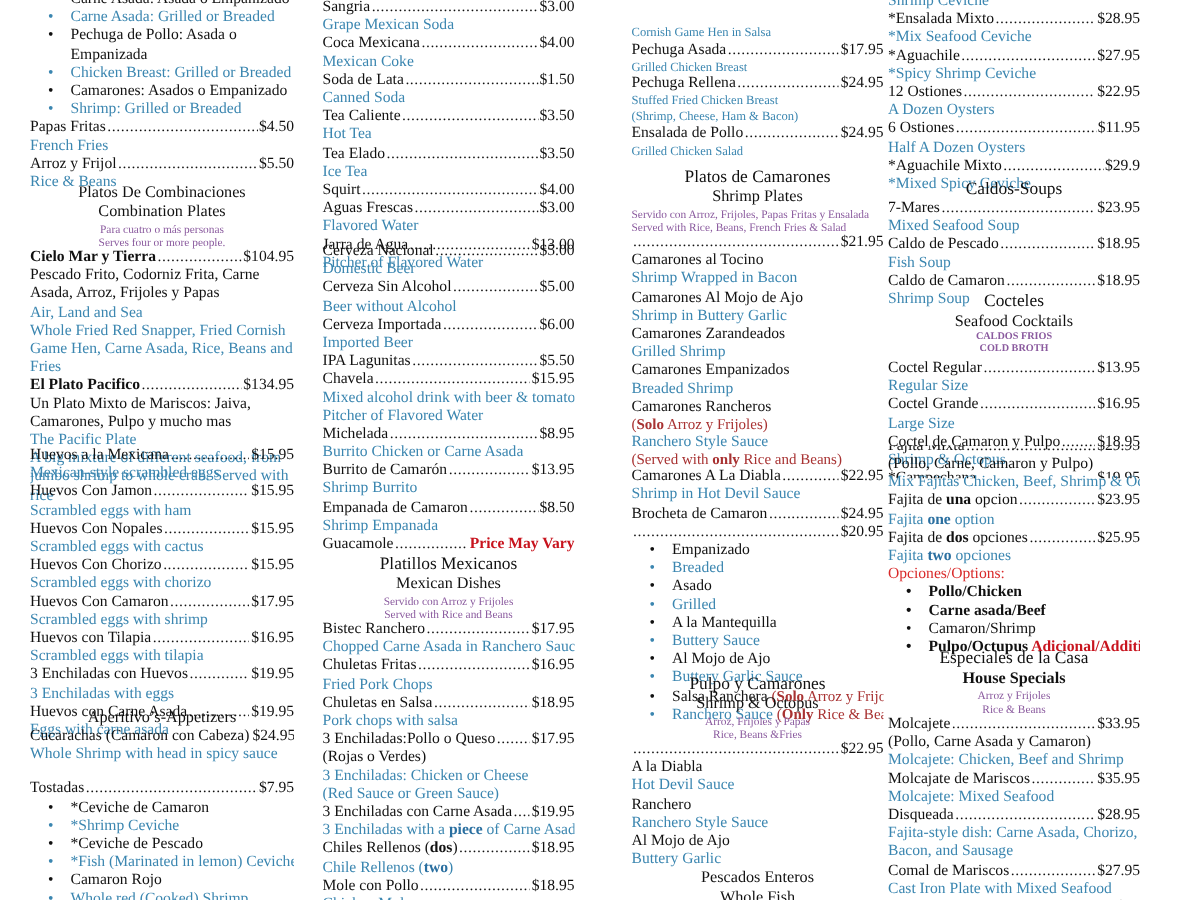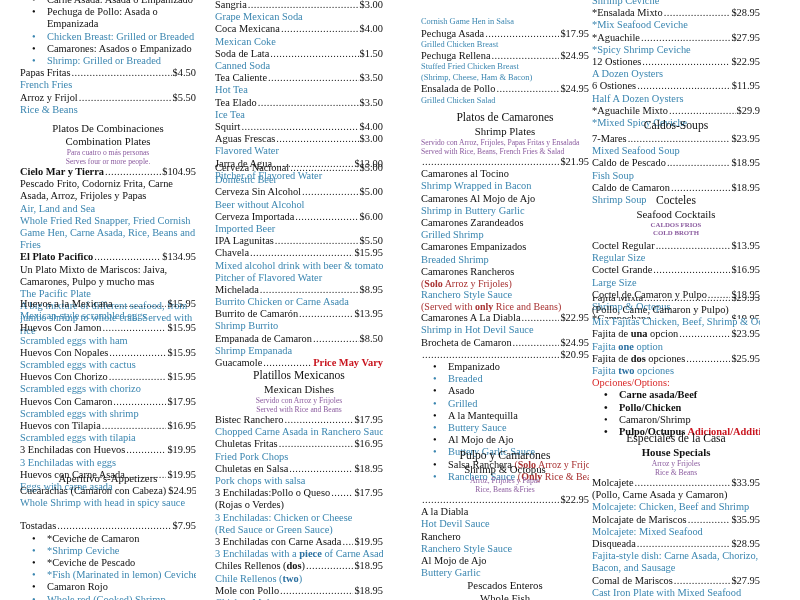--- a/index.html
+++ b/index.html
@@ -31,20 +31,21 @@
   b { font-weight: bold; }
 </style>
 </head>
 <body>
 
 <div class="col" style="left:20px; width:176px;">
 
   <div class="blk" style="top:-6px;">
     <ul>
       <li>Carne Asada: Asada o Empanizado</li>
+      <li class="en">Carne Asada: Grilled or Breaded</li>
       <li>Pechuga de Pollo: Asada o</li>
       <li style="list-style:none;" class="nobullet"><span>Empanizada</span></li>
       <li class="en">Chicken Breast: Grilled or Breaded</li>
       <li>Camarones: Asados o Empanizado</li>
       <li class="en">Shrimp: Grilled or Breaded</li>
     </ul>
     <div class="item">
         <span class="nm">Papas Fritas</span>
         <span class="dots"></span>
         <span class="pr">$4.50</span>
@@ -524,22 +525,22 @@
       </div>
     <div class="line en"><span>Fajita </span><b style="color:#2a6fa0">one</b><span> option</span></div>
     <div class="item">
         <span class="nm"><span>Fajita de </span><b>dos</b><span> opciones</span></span>
         <span class="dots"></span>
         <span class="pr">$25.95</span>
       </div>
     <div class="line en"><span>Fajita </span><b style="color:#2a6fa0">two</b><span> opciones</span></div>
     <div class="line red-plain">Opciones/Options:</div>
     <ul>
+      <li style="font-weight:bold">Pollo/Chicken</li>
       <li style="font-weight:bold">Carne asada/Beef</li>
-      <li style="font-weight:bold">Pollo/Chicken</li>
       <li style="font-weight:normal">Camaron/Shrimp</li>
       <li style="font-weight:bold"><span>Pulpo/Octupus</span> <span class="red">Adicional/Additional</span></li>
     </ul>
   </div>
 
   <div class="blk" style="top:431px;">
     <div class="h1">Especiales de la Casa</div>
     <div class="h2" style="font-weight:bold">House Specials</div>
     <div class="sub">Arroz y Frijoles</div>
     <div class="sub">Rice &amp; Beans</div>

